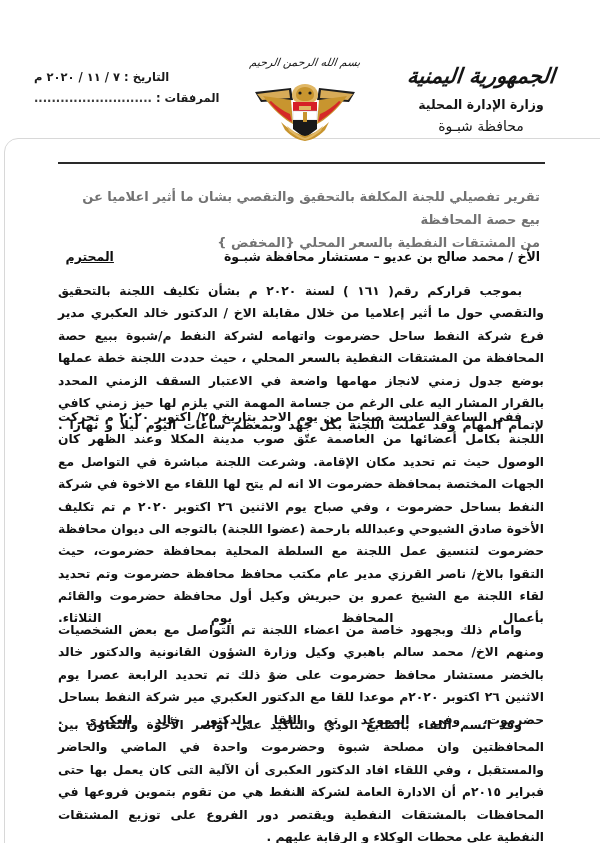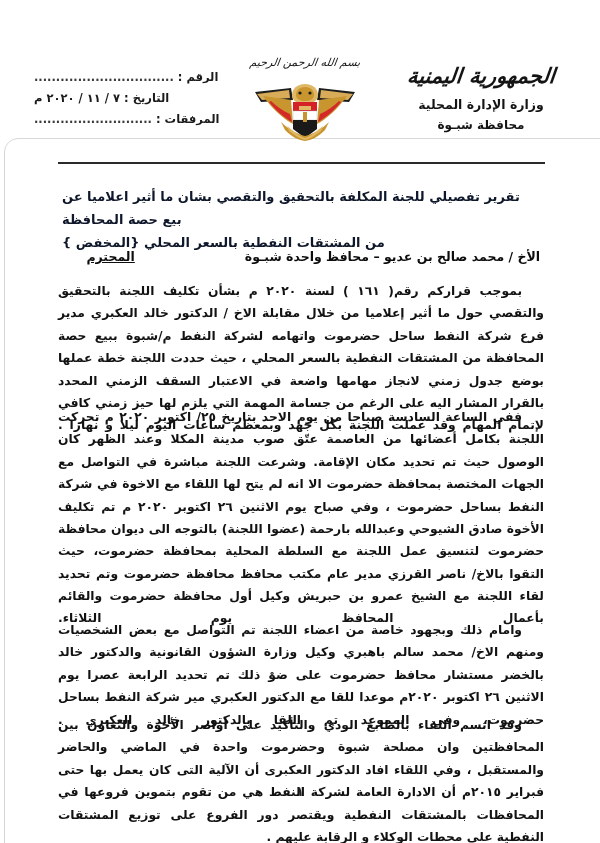--- a/index.html
+++ b/index.html
@@ -54,22 +54,22 @@
     white-space: nowrap;
   }
   .ministry {
     margin-top: 7px;
     font-size: 12.5px;
     font-weight: 700;
     color: #141414;
   }
   .governorate {
     margin-top: 3px;
-    font-size: 12px;
-    font-weight: 700;
+    font-size: 14px;
+    font-weight: 400;
     color: #141414;
   }
 
   .hdr-center {
     position: absolute;
     left: 240px;
     top: 0px;
     width: 130px;
     text-align: center;
   }
@@ -113,25 +113,25 @@
     height: 0;
     border-top: 2.5px solid #2a2a2a;
   }
 
   
   .doc-title {
     position: absolute;
     left: 62px;
     top: 186px;
     width: 478px;
-    text-align: left;
+    text-align: right;
     font-size: 13px;
     font-weight: 700;
     line-height: 1.75;
-    color: #0f172a;
+    color: #737373;
   }
   .addressee {
     position: absolute;
     left: 62px;
     top: 249px;
     width: 478px;
     font-size: 12.5px;
     font-weight: 700;
     color: #0d0d0d;
     display: flex;
@@ -214,44 +214,40 @@
           <path d="M30 52 C38 60 46 64 54 66 C62 64 70 60 78 52 L74 60 C66 68 60 70 54 71 C48 70 42 68 34 60 Z" fill="#c8952f"></path>
           <path d="M36 56 C44 62 48 66 54 68 C60 66 64 62 72 56 L70 61 C62 67 58 69 54 70 C50 69 46 67 38 61 Z" fill="#e0b765"></path>
 
           <path d="M18 32 C26 42 34 48 41 52 L39 44 C32 41 25 36 20 31 Z" fill="#d62027" opacity="0.92"></path>
           <path d="M90 32 C82 42 74 48 67 52 L69 44 C76 41 83 36 88 31 Z" fill="#d62027" opacity="0.92"></path>
         </svg>
       </div>
     </div>
 
     <div class="hdr-left">
-      <div class="field-row">
-        <span class="field-label">الرقم :</span>
-        <span class="dots">................................</span>
-      </div>
       <div class="field-row">
         <span class="field-label">التاريخ :</span>
         <span class="field-value">٧  / ١١ / ٢٠٢٠ م</span>
       </div>
       <div class="field-row">
         <span class="field-label">المرفقات :</span>
         <span class="dots">...........................</span>
       </div>
     </div>
   </div>
 
   <div class="hr-main"></div>
 
   <div class="doc-title">
     <div>تقرير تفصيلي للجنة المكلفة بالتحقيق والتقصي بشان ما أثير اعلاميا عن بيع حصة المحافظة</div>
     <div>من المشتقات النفطية بالسعر المحلي {المخفض }</div>
   </div>
 
   <div class="addressee">
-    <span>الأخ / محمد صالح بن عديو – محافظ واحدة شبـوة</span>
+    <span>الأخ / محمد صالح بن عديو – مستشار محافظة شبـوة</span>
     <span class="honorific">المحترم</span>
   </div>
 
   <div class="body-block p1">
     <p>بموجب قراركم رقم( ١٦١ ) لسنة ٢٠٢٠ م  بشأن تكليف اللجنة بالتحقيق والتقصي حول ما أثير إعلاميا  من خلال مقابلة الاخ / الدكتور  خالد العكبري مدير فرع شركة النفط ساحل حضرموت واتهامه لشركة النفط م/شبوة ببيع حصة المحافظة من المشتقات النفطية بالسعر المحلي ، حيث حددت اللجنة خطة عملها بوضع جدول زمني لانجاز مهامها واضعة في الاعتبار السقف الزمني المحدد بالقرار المشار اليه على الرغم من جسامة المهمة التي يلزم لها حيز زمني كافي لإتمام المهام  وقد عملت اللجنة بكل جهد  وبمعظم ساعات اليوم ليلا  و  نهارا .</p>
   </div>
 
   <div class="body-block p2">
     <p>ففي الساعة السادسة صباحا من يوم الاحد بتاريخ ٢٥/ اكتوبر  ٢٠٢٠ م تحركت اللجنة بكامل أعضائها من العاصمة عتّق  صوب مدينة المكلا وعند الظهر كان الوصول حيث تم تحديد مكان الإقامة. وشرعت اللجنة مباشرة في التواصل مع الجهات المختصة  بمحافظة حضرموت الا انه لم يتح لها اللقاء مع الاخوة في شركة النفط بساحل حضرموت ، وفي صباح يوم الاثنين ٢٦ اكتوبر  ٢٠٢٠ م  تم تكليف الأخوة صادق الشيوحي  وعبدالله بارحمة (عضوا اللجنة) بالتوجه الى ديوان محافظة حضرموت لتنسيق عمل اللجنة مع السلطة المحلية بمحافظة حضرموت، حيث التقوا بالاخ/ ناصر القرزي مدير عام مكتب محافظ محافظة حضرموت  وتم تحديد لقاء اللجنة مع الشيخ عمرو بن حبريش وكيل أول محافظة حضرموت والقائم بأعمال المحافظ يوم الثلاثاء.</p>
   </div>

